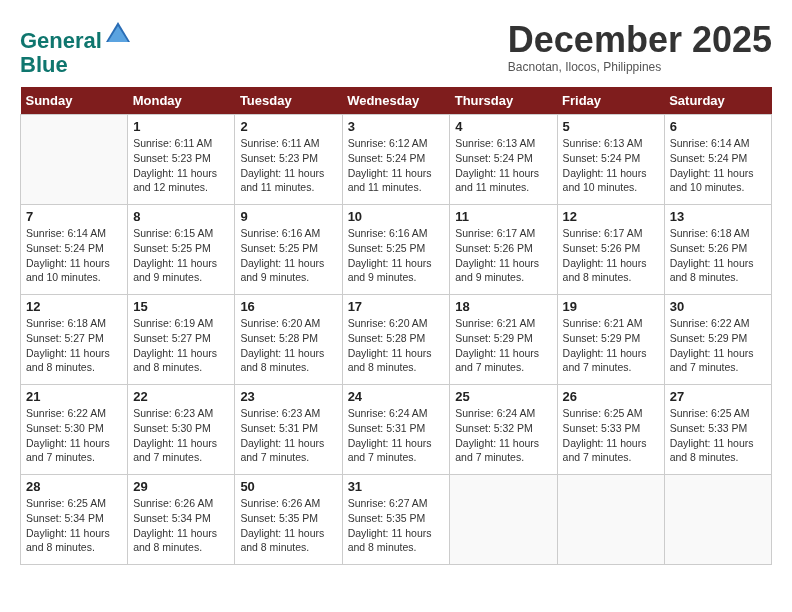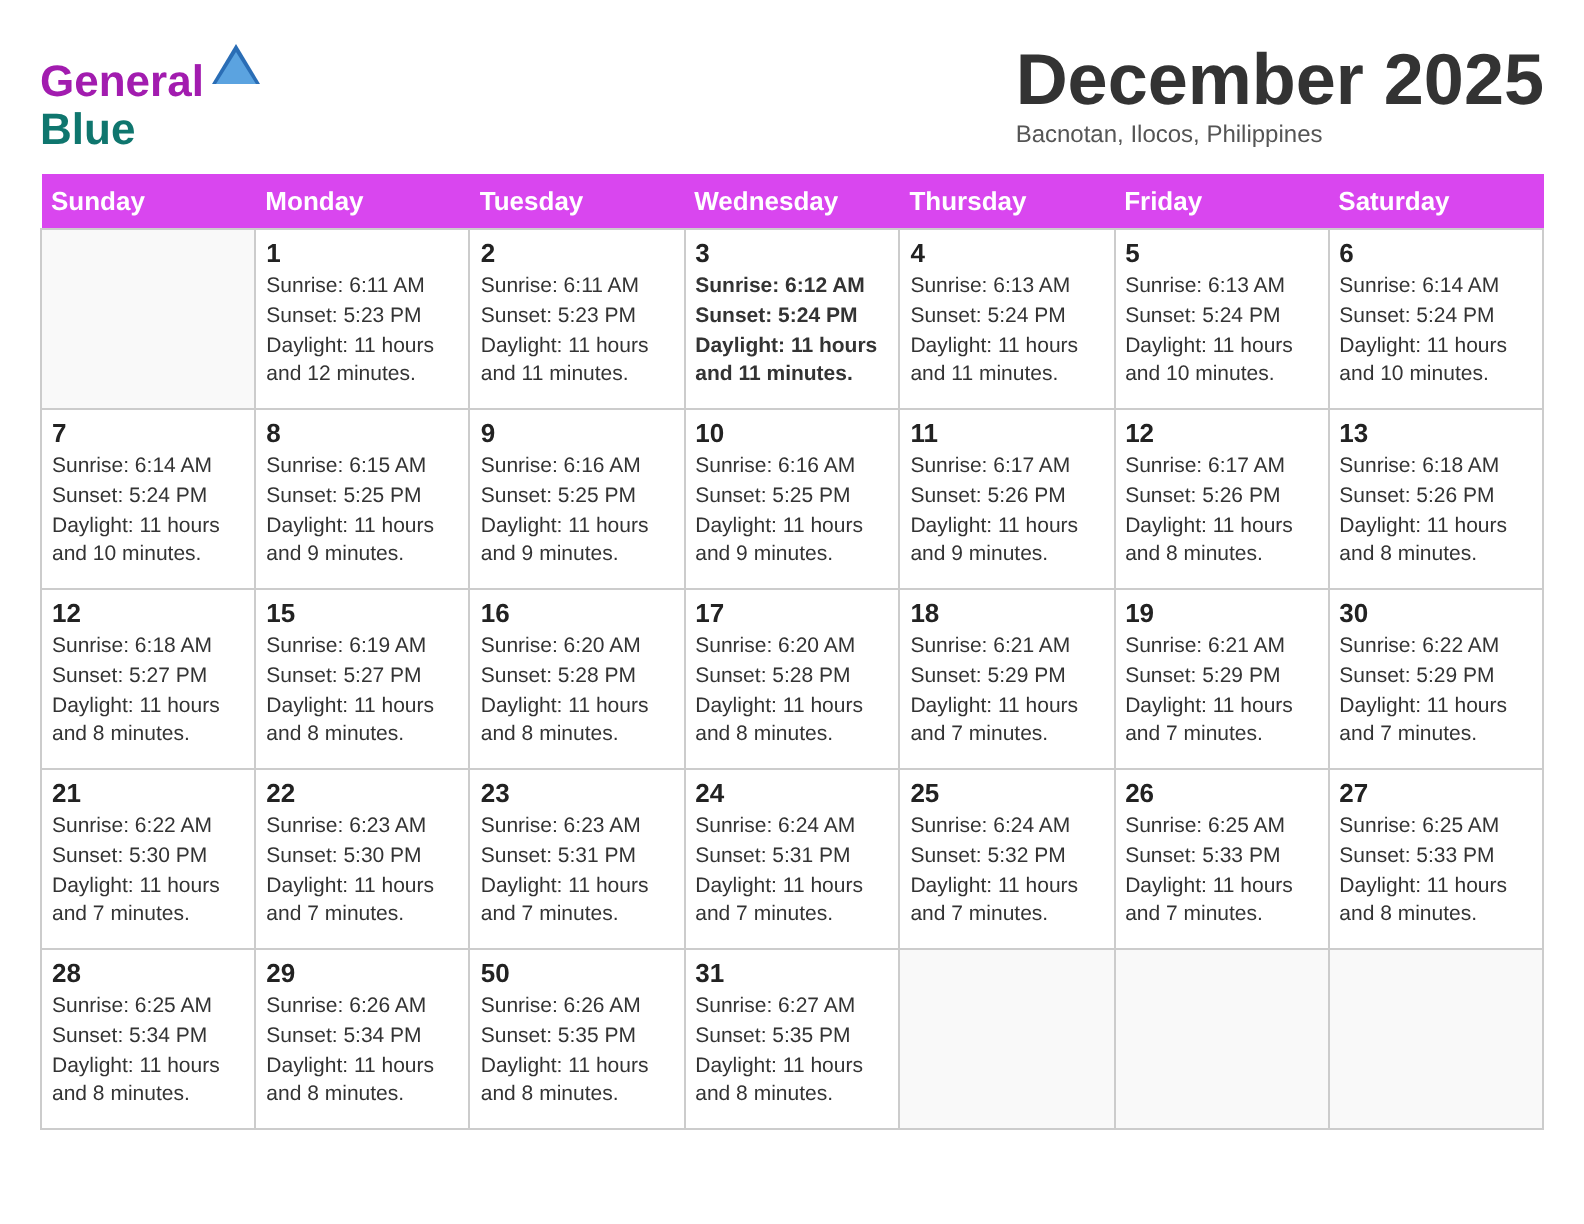--- a/index.html
+++ b/index.html
@@ -18,21 +18,21 @@
     }
     .logo {
       display: flex;
       align-items: center;
     }
     .logo-text {
       font-size: 22px;
       font-weight: bold;
       line-height: 1.1;
     }
-    .logo-general { color: #a21caf; margin-top: 48px; }
+    .logo-general { color: #0f766e; margin-top: 48px; }
     .logo-blue { color: #0f766e; }
     .logo-icon {
       width: 28px;
       height: 28px;
       margin-left: 2px;
     }
     .title-block {
       text-align: left;
     }
     .month-year {
@@ -44,21 +44,21 @@
     .location {
       font-size: 12px;
       color: #555;
     }
     table {
       width: 100%;
       border-collapse: collapse;
       font-size: 11px;
     }
     thead tr th {
-      background-color: #d946ef;
+      background-color: #7f1d1d;
       color: #fff;
       text-align: left;
       padding: 6px 5px;
       font-size: 13px;
       font-weight: bold;
     }
     tbody tr td {
       border: 1px solid #ccc;
       vertical-align: top;
       padding: 4px 5px;
@@ -125,21 +125,21 @@
 Daylight: 11 hours and 12 minutes.</div>
         </td>
         <td>
           <span class="day-num">2</span>
           <div class="day-info" style="white-space: pre-line;">Sunrise: 6:11 AM
 Sunset: 5:23 PM
 Daylight: 11 hours and 11 minutes.</div>
         </td>
         <td>
           <span class="day-num">3</span>
-          <div class="day-info" style="white-space: pre-line; font-weight: bold;">Sunrise: 6:12 AM
+          <div class="day-info" style="white-space: pre-line;">Sunrise: 6:12 AM
 Sunset: 5:24 PM
 Daylight: 11 hours and 11 minutes.</div>
         </td>
         <td>
           <span class="day-num">4</span>
           <div class="day-info" style="white-space: pre-line;">Sunrise: 6:13 AM
 Sunset: 5:24 PM
 Daylight: 11 hours and 11 minutes.</div>
         </td>
         <td>

